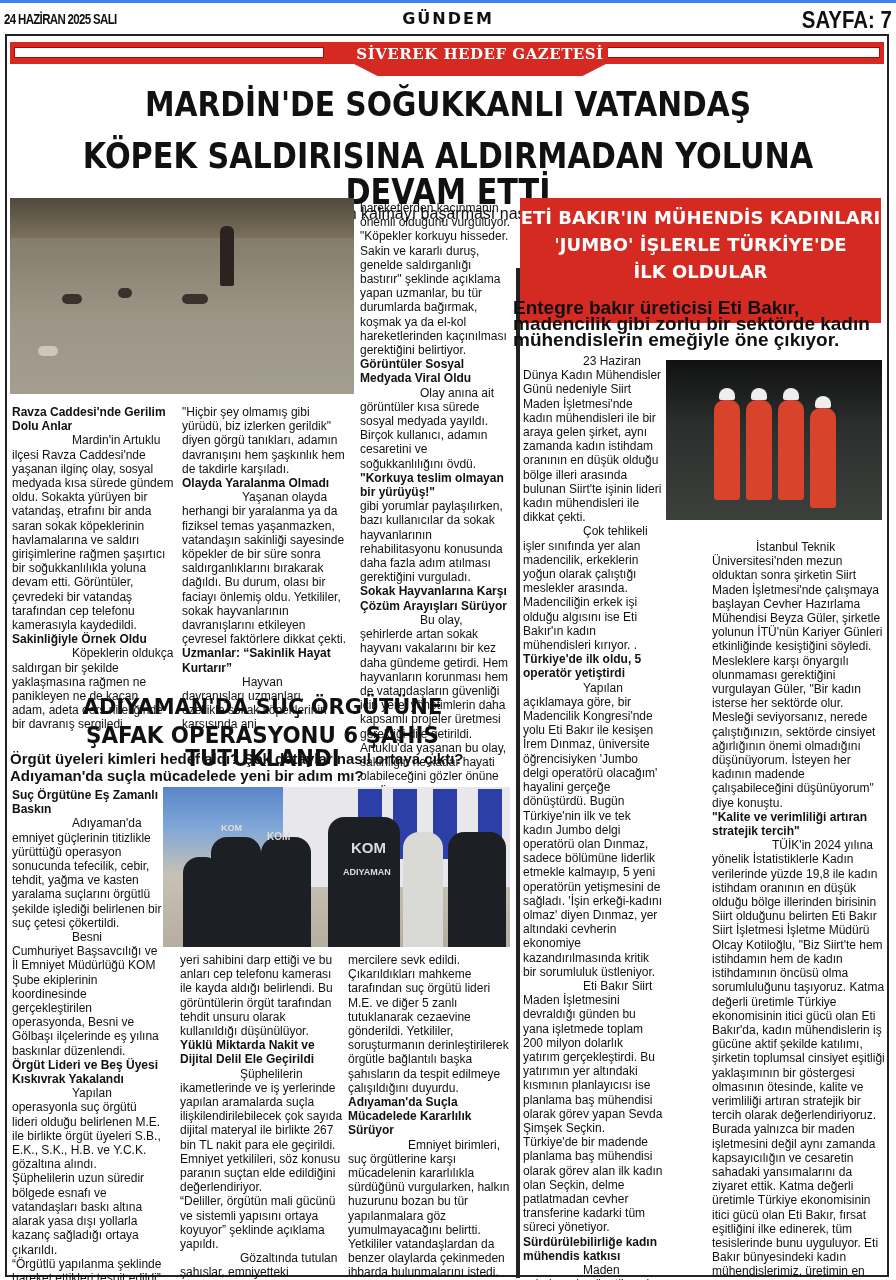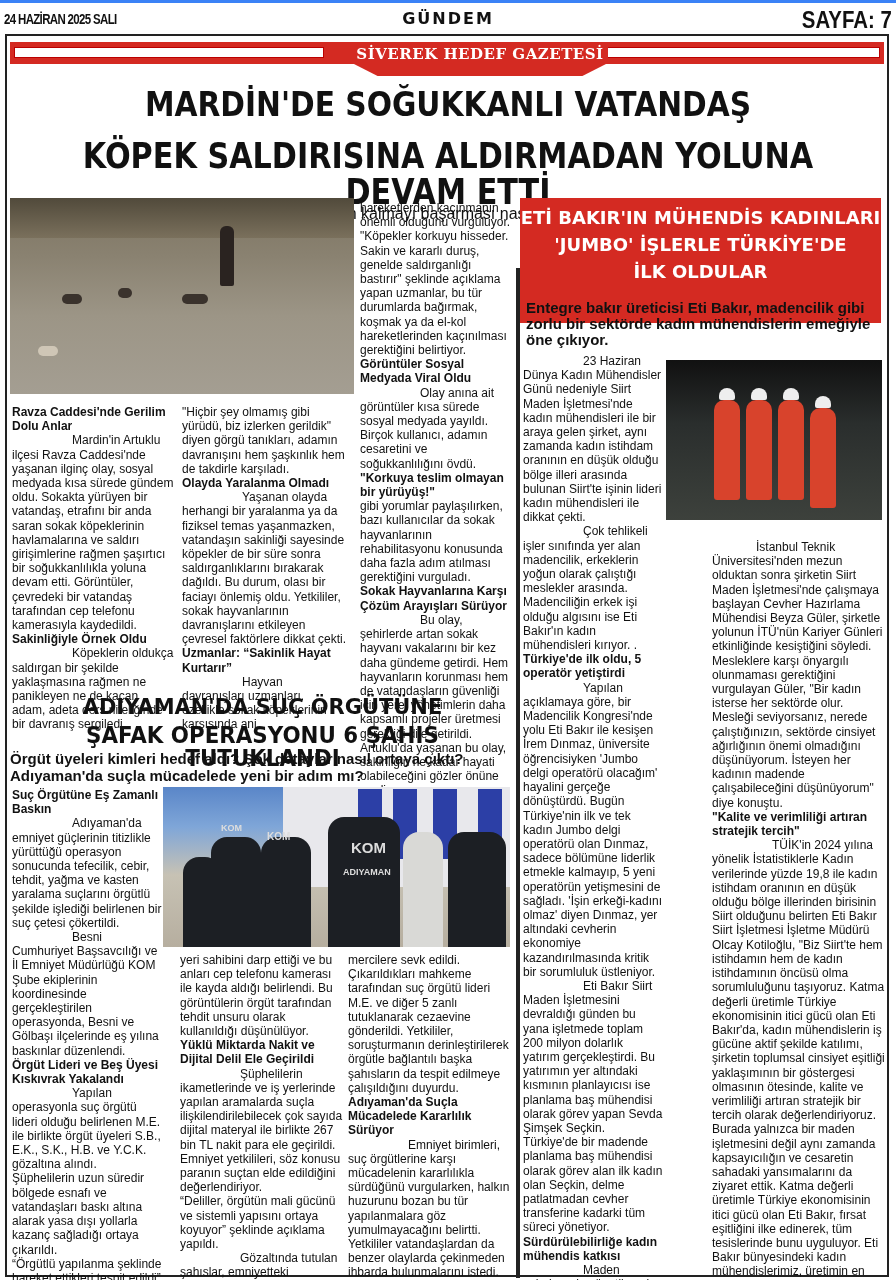--- a/index.html
+++ b/index.html
@@ -45,21 +45,21 @@
   .col p { margin: 0; }
   .col .h { font-weight: bold; }
   .col .ind { text-indent: 60px; }
   .col .sig { font-weight: bold; }
 
   .vline { position: absolute; background: #222; }
 
   .red-box { position: absolute; left: 520px; top: 198px; width: 361px; height: 125px; background: #d42a22; }
   .red-box .t { color: #fff; text-align: center; font-family: "DejaVu Sans", sans-serif; font-weight: 900; font-size: 18px; line-height: 27px; padding-top: 6px; }
 
-  .sub2 { position: absolute; left: 526px; top: 300px; width: 360px; font-weight: bold; font-size: 15px; line-height: 16px; }
+  .sub2 { position: absolute; left: 513px; top: 300px; width: 360px; font-weight: bold; font-size: 19px; line-height: 16px; }
 
   .headline2 { position: absolute; left: 10px; width: 505px; text-align: center; font-family: "DejaVu Sans", sans-serif; font-weight: 900; line-height: 1; color: #111; }
   .h2a { top: 697px; font-size: 21px; }
   .h2b { top: 724px; font-size: 23px; transform: scaleX(0.93); }
   .sub3 { position: absolute; left: 10px; top: 750px; width: 505px; font-weight: bold; font-size: 15px; line-height: 17px; }
 </style>
 </head>
 <body>
 
 <div class="topbar">

